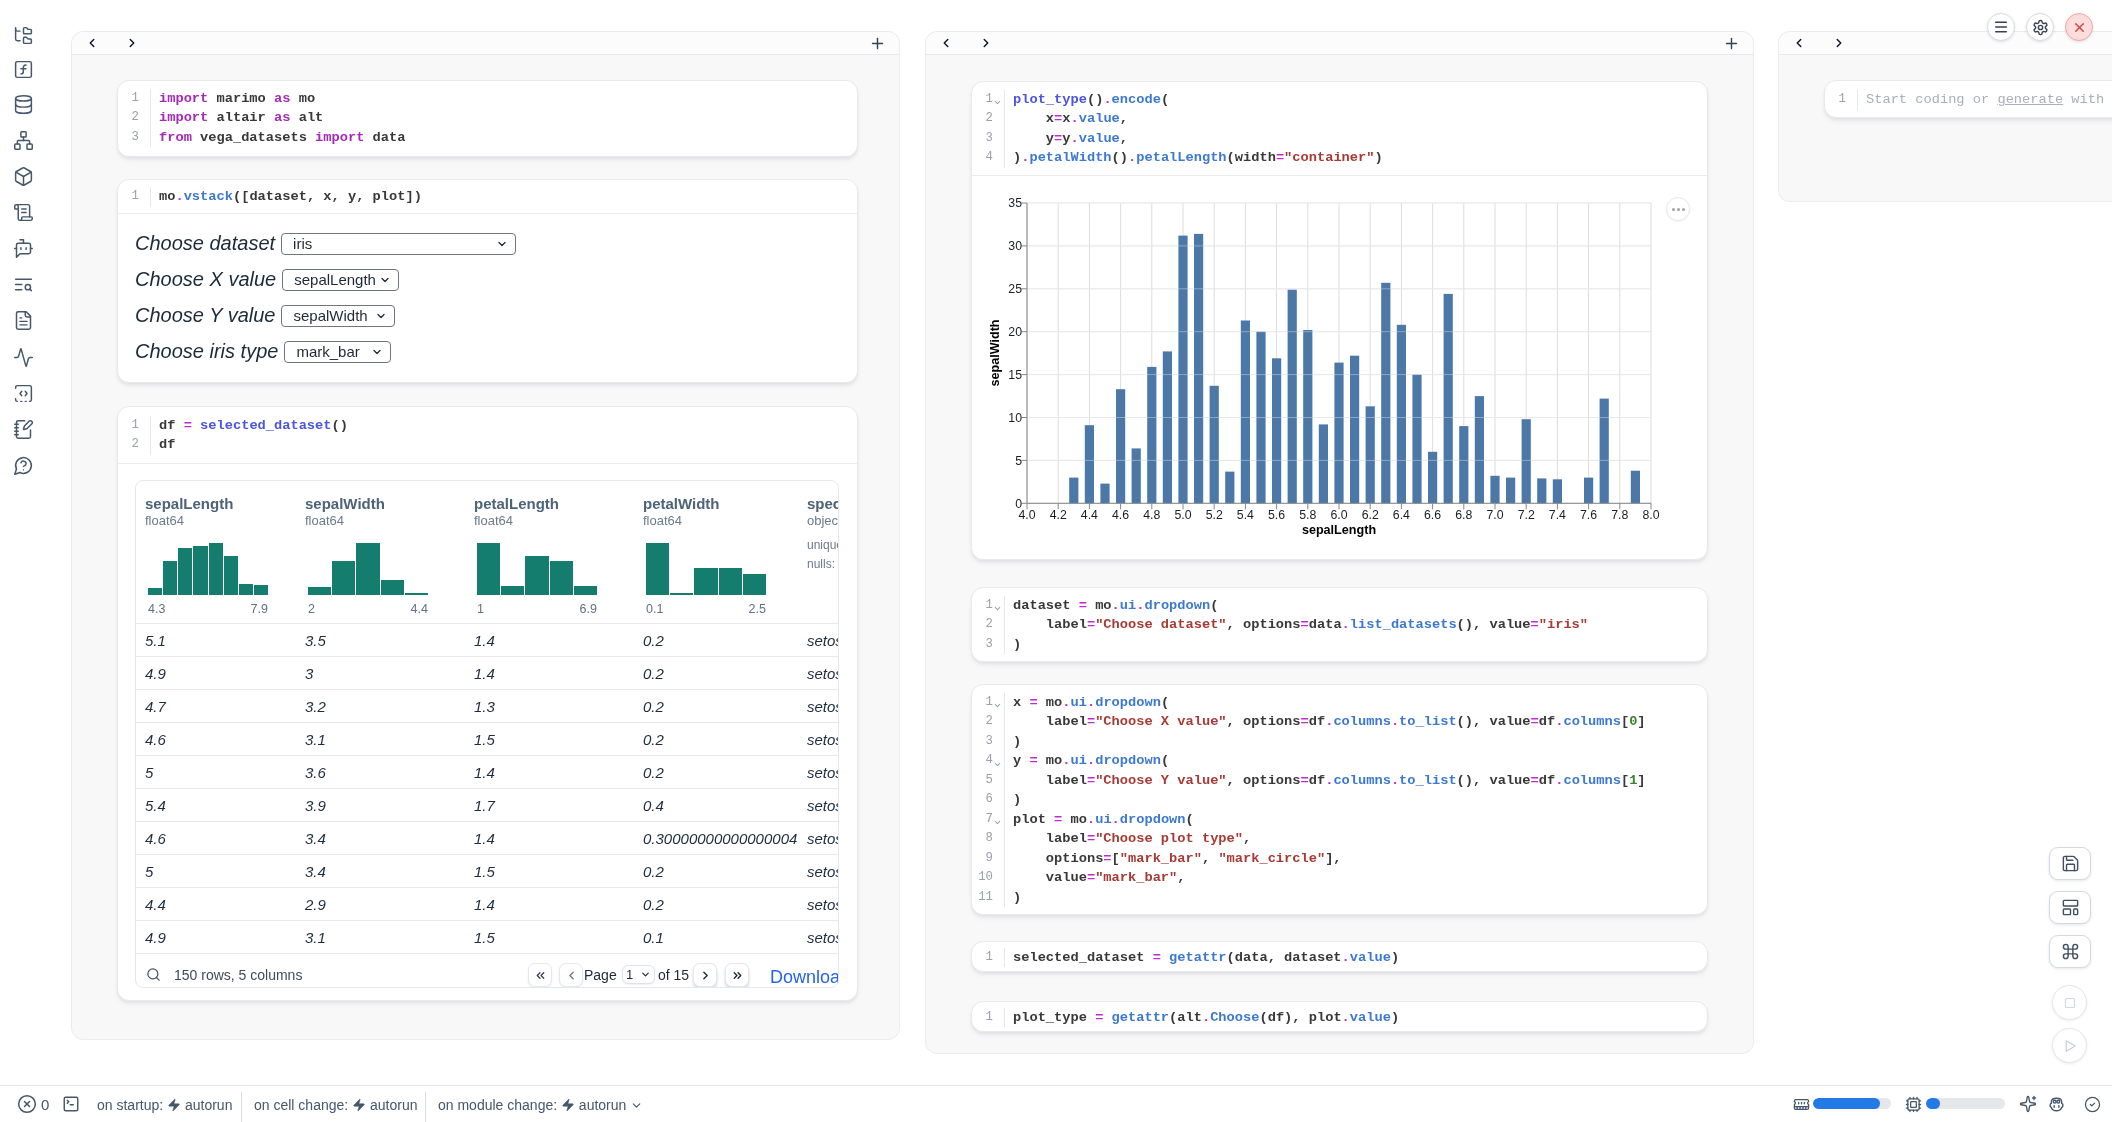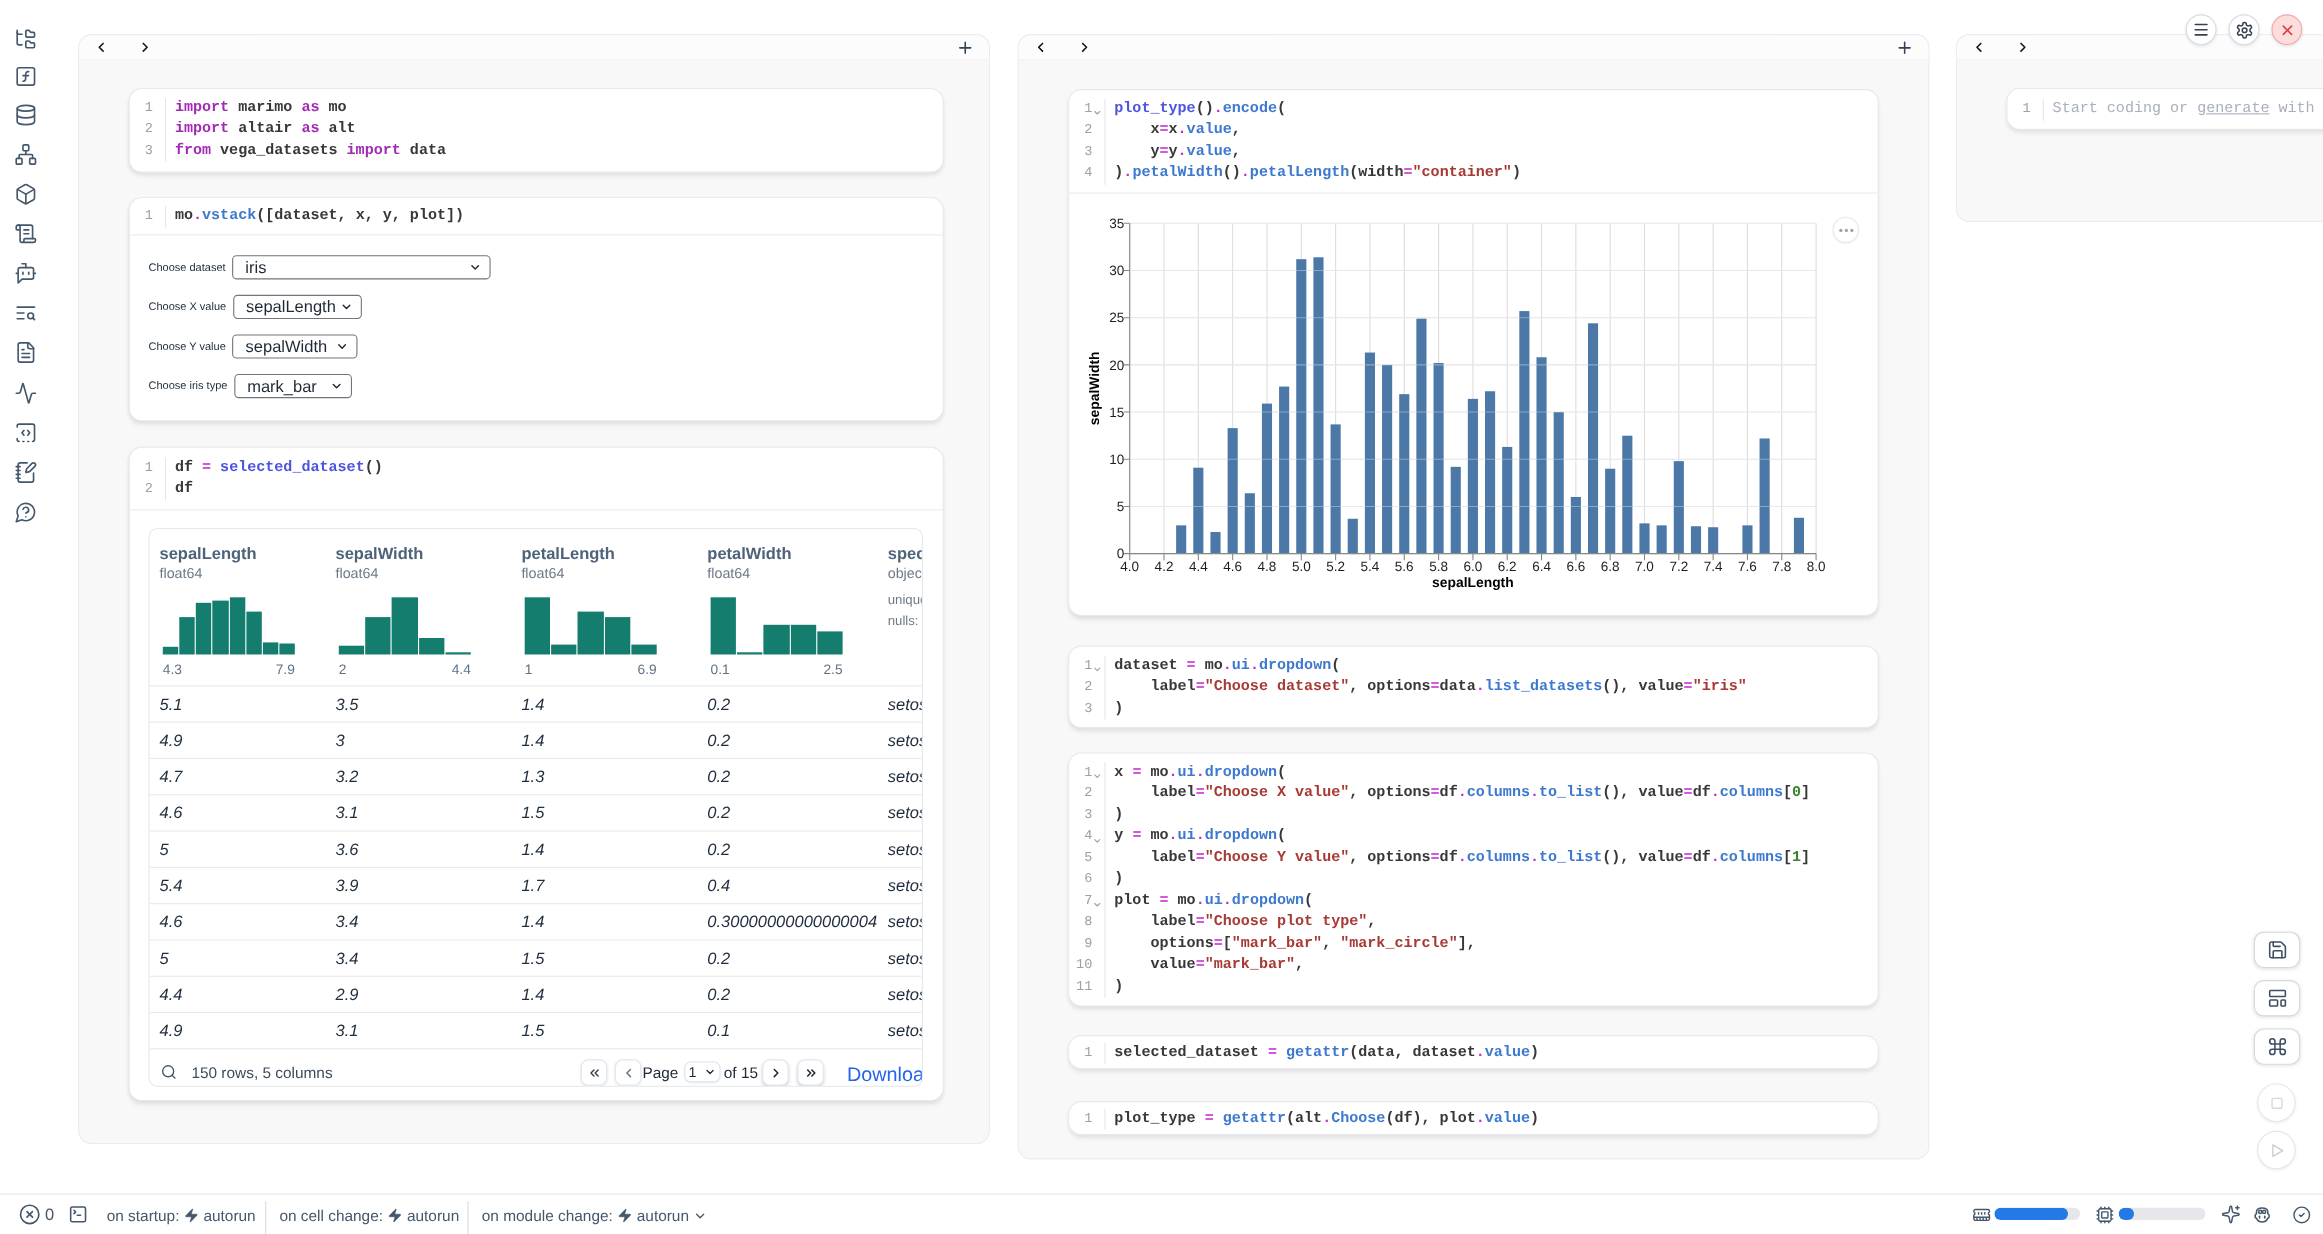--- a/index.html
+++ b/index.html
@@ -13,21 +13,21 @@
 .codearea { position:relative; padding:7.5px 0 7px 0; }
 .cl { display:flex; height:19.5px; line-height:19.5px; font-family:"Liberation Mono", monospace;
   font-size:13.7px; font-weight:bold; color:#383838; white-space:pre; }
 .lnum { width:33px; flex:0 0 33px; text-align:right; padding-right:11px; color:#9aa1ab;
   font-size:12.3px; font-weight:normal; border-right:1px solid #e7e7ea; position:relative; }
 .ctext { padding-left:8px; }
 .fold { position:absolute; right:2px; top:5.5px; width:9px; height:9px; }
 .k { color:#a32bb5; } .o { color:#c428d2; } .b { color:#3d79cf; } .i { color:#4c55dd; }
 .s { color:#a73a34; } .g { color:#3c8031; }
 .odiv { position:absolute; left:0; right:0; border-top:1px solid #ebebee; }
-.lbl { font-size:10px; color:#1b2a3a; }
+.lbl { font-size:20px; color:#1b2a3a;font-style:italic; }
 .selrow { position:absolute; left:17px; display:flex; align-items:center; }
 .sel { height:22px; flex-shrink:0; background:#fff; border:1px solid #70757e; border-radius:4px;
   display:inline-flex; align-items:center; justify-content:space-between;
   font-size:15px; color:#1e2936; padding:0 7px 0 11px; margin-left:6px; }
 
 .tbox { position:absolute; left:17px; top:73px; width:704px; height:508px;
   border:1px solid #e4e7ec; border-radius:8px; background:#fff; overflow:hidden; }
 .th { position:absolute; font-weight:bold; font-size:15px; color:#4d6379; }
 .tt { position:absolute; font-size:13px; color:#6c7a89; }
 .hist { position:absolute; top:61px; height:53px; display:flex; align-items:flex-end; gap:1px; }

